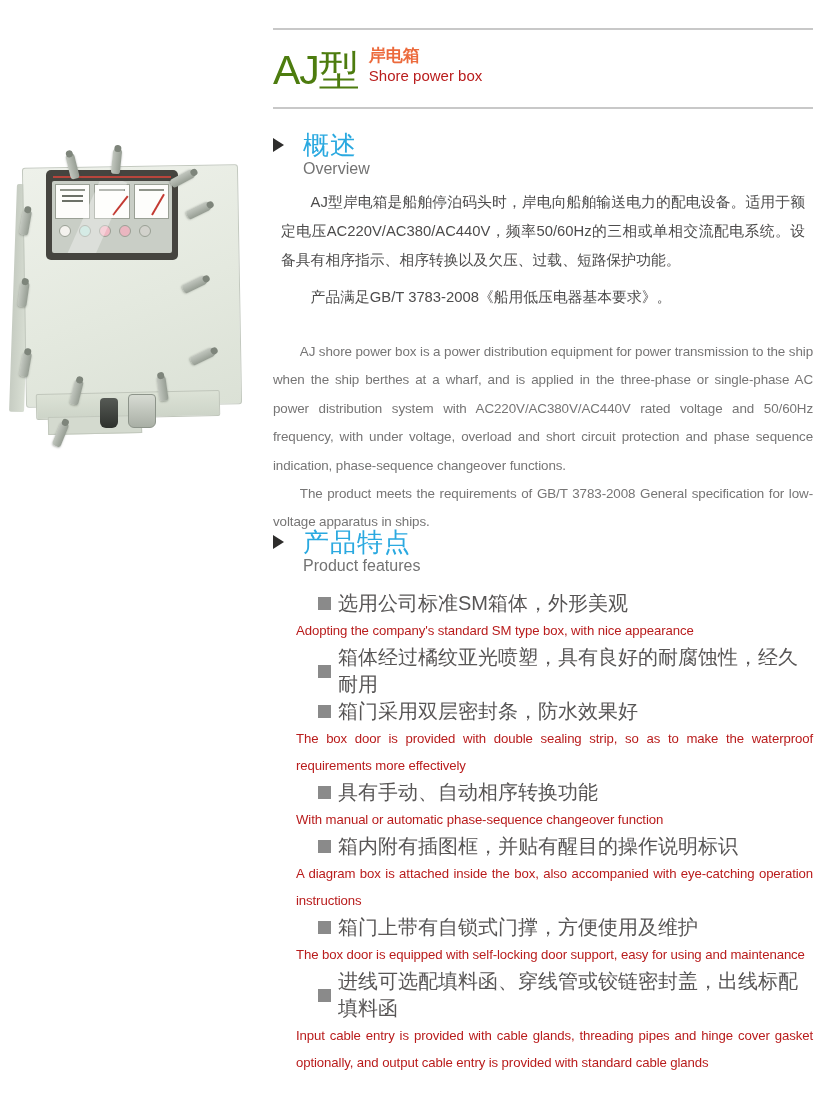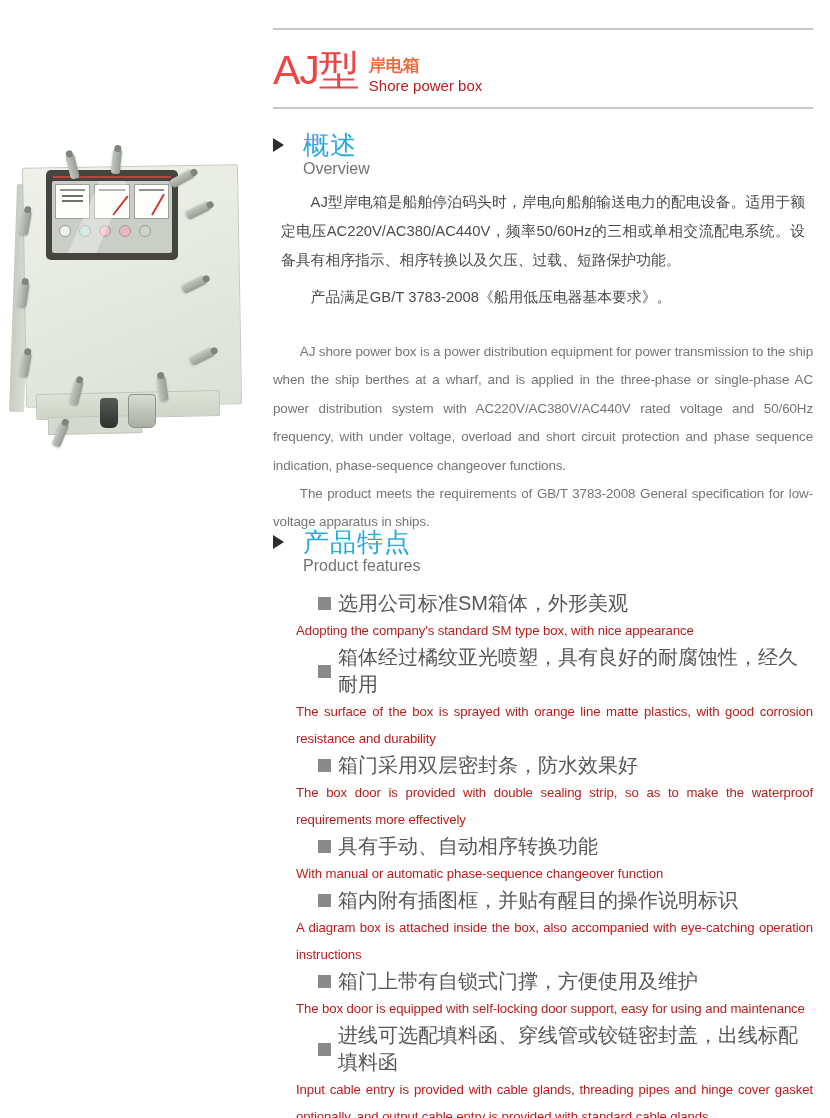--- a/index.html
+++ b/index.html
@@ -7,22 +7,22 @@
     width:830px;height:1118px;position:relative;background:#ffffff;
     font-family:"Liberation Sans","DejaVu Sans",sans-serif;
     overflow:hidden;
   }
   .rule{position:absolute;left:273px;width:540px;height:2px;background:#c8c8c8;}
   #rule-top{top:28px;}
   #rule-bottom{top:107px;}
 
   
   #title-block{position:absolute;left:273px;top:46px;display:flex;align-items:flex-start;}
-  #model-name{font-size:41px;line-height:48px;color:#ef4444;letter-spacing:-1px;}
-  #title-sub{margin-left:10px;margin-top:10px;display:flex;flex-direction:column;}
+  #model-name{font-size:41px;line-height:48px;color:#4d7c0f;letter-spacing:-1px;}
+  #title-sub{margin-left:10px;margin-top:0;display:flex;flex-direction:column;}
   #product-name-cn{font-size:17px;font-weight:bold;color:#ec6a3c;line-height:20px;}
   #product-name-en{font-size:15px;color:#b91c1c;line-height:19px;}
 
   
   .section{position:absolute;left:273px;width:540px;}
   #sec-overview{top:131px;}
   #sec-features{top:528px;}
   .sec-head{display:flex;align-items:flex-start;gap:8px;}
   .tri{width:0;height:0;border-left:11px solid #2e2d2c;border-top:7px solid transparent;
        border-bottom:7px solid transparent;margin-top:7px;flex:none;}
@@ -179,21 +179,20 @@
           <span class="bullet"></span>
           <span>选用公司标准SM箱体，外形美观</span>
         </div>
       <p class="feat-en">Adopting the company's standard SM type box, with nice appearance</p>
     </div>
     <div class="feat">
       <div class="feat-cn">
           <span class="bullet"></span>
           <span>箱体经过橘纹亚光喷塑，具有良好的耐腐蚀性，经久耐用</span>
         </div>
-      <p class="feat-en">The surface of the box is sprayed with orange line matte plastics, with good corrosion resistance and durability</p>
     </div>
     <div class="feat">
       <div class="feat-cn">
           <span class="bullet"></span>
           <span>箱门采用双层密封条，防水效果好</span>
         </div>
       <p class="feat-en">The box door is provided with double sealing strip, so as to make the waterproof requirements more effectively</p>
     </div>
     <div class="feat">
       <div class="feat-cn">

